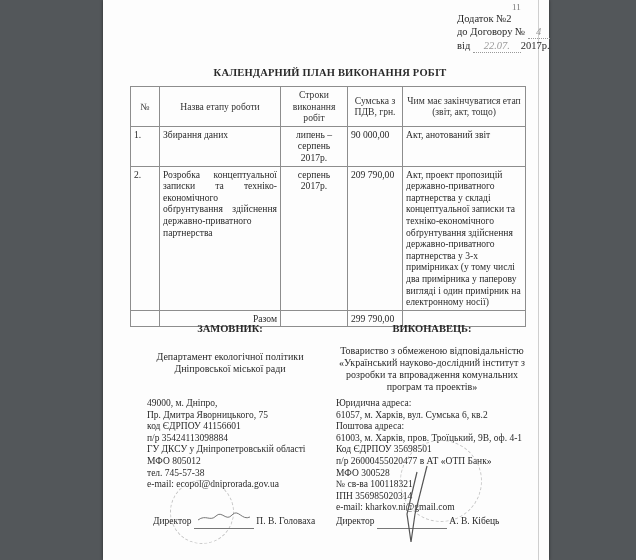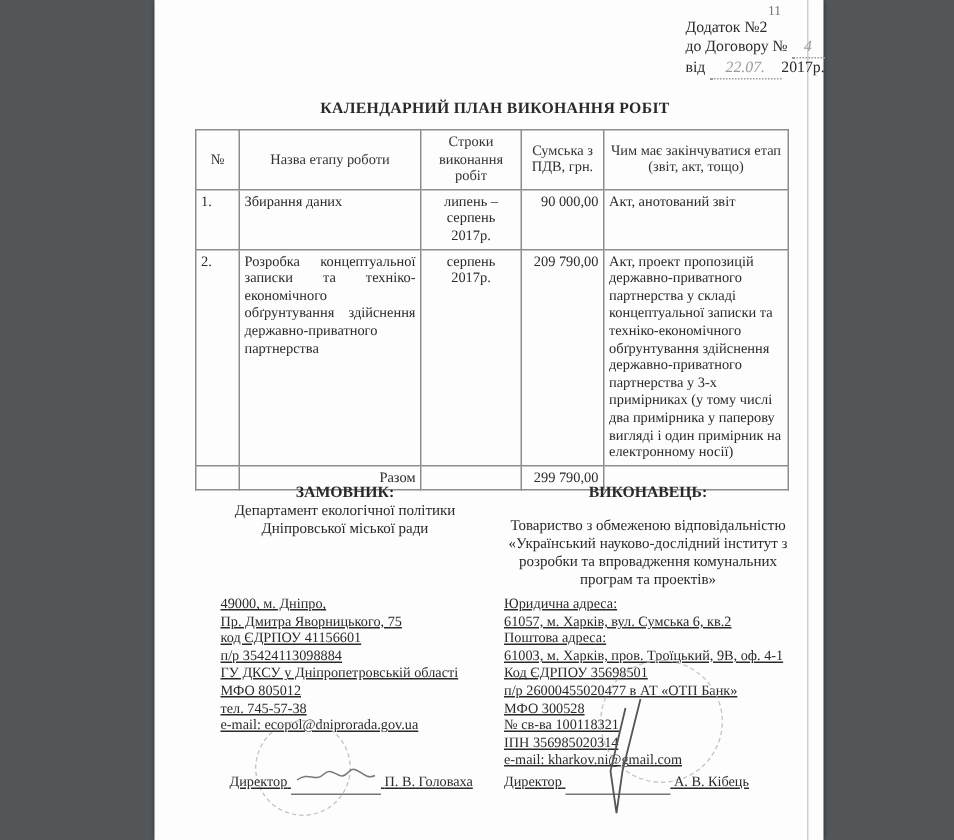--- a/index.html
+++ b/index.html
@@ -10,27 +10,27 @@
   .page-edge { position:absolute; left:538px; top:0; width:1px; height:560px; background:#cfcfcf; }
   .abs { position:absolute; }
   .pgnum { left:512px; top:2px; font-size:9px; color:#777; }
   .annex { left:414px; top:12px; font-size:10.5px; line-height:13px;margin-left:43px; }
   .annex .hand { display:inline-block; color:#999; font-style:italic; border-bottom:1px dotted #999; }
   .title { left:130px; top:67px; width:400px; text-align:center; font-size:10.5px; font-weight:bold; letter-spacing:.2px; }
   table.plan { position:absolute; left:130px; top:86px; width:396px; border-collapse:collapse; font-size:9.6px; line-height:11.6px; }
   table.plan td, table.plan th { border:1px solid #8d8d8d; vertical-align:top; padding:2px 3px; font-weight:normal; }
   table.plan th { vertical-align:middle; text-align:center; color:#333; }
   .c-num { width:22px; } .c-name { width:114px; } .c-term { width:60px; text-align:center;margin-top:40px; }
-  .c-cost { width:48px; text-align:right; } .c-res { }
+  .c-cost { width:48px; text-align:left; } .c-res { }
   .justify { text-align:justify; }
   .bold { font-weight:bold; }
   .parties { font-size:10px; line-height:12px;font-family:Liberation Serif, serif; }
   .party-head { font-weight:bold; font-size:10.5px; text-align:center; }
   .center { text-align:center; }
-  .req { font-size:9.5px; line-height:11.6px;text-decoration:underline; }
+  .req { font-size:9.5px; line-height:11.6px; }
   .stamp { position:absolute; border:1.5px dashed #b8b8b8; border-radius:50%; opacity:.8; }
   .sigline { display:inline-block; border-bottom:1px solid #777; }
 </style>
 </head>
 <body>
 
 <div class="page"></div>
 <div class="page-edge"></div>
 
 <div class="abs pgnum">11</div>
@@ -77,21 +77,21 @@
     <td class="bold" style="text-align:right">Разом</td>
     <td></td>
     <td class="c-cost bold">299 790,00</td>
     <td></td>
   </tr>
 </tbody>
   </table>
 
 <div class="abs parties" style="left:140px;top:323px;width:180px">
   <div class="party-head">ЗАМОВНИК:</div>
-  <div class="center" style="margin-top:0">Департамент екологічної політики</div>
+  <div class="center" style="margin-top:16px">Департамент екологічної політики</div>
   <div class="center">Дніпровської міської ради</div>
 </div>
 <div class="abs req" style="left:147px;top:398px;width:180px">
   <div>49000, м. Дніпро,</div>
   <div>Пр. Дмитра Яворницького, 75</div>
   <div>код ЄДРПОУ  41156601</div>
   <div>п/р 35424113098884</div>
   <div>ГУ ДКСУ у Дніпропетровській області</div>
   <div>МФО 805012</div>
   <div>тел. 745-57-38</div>

